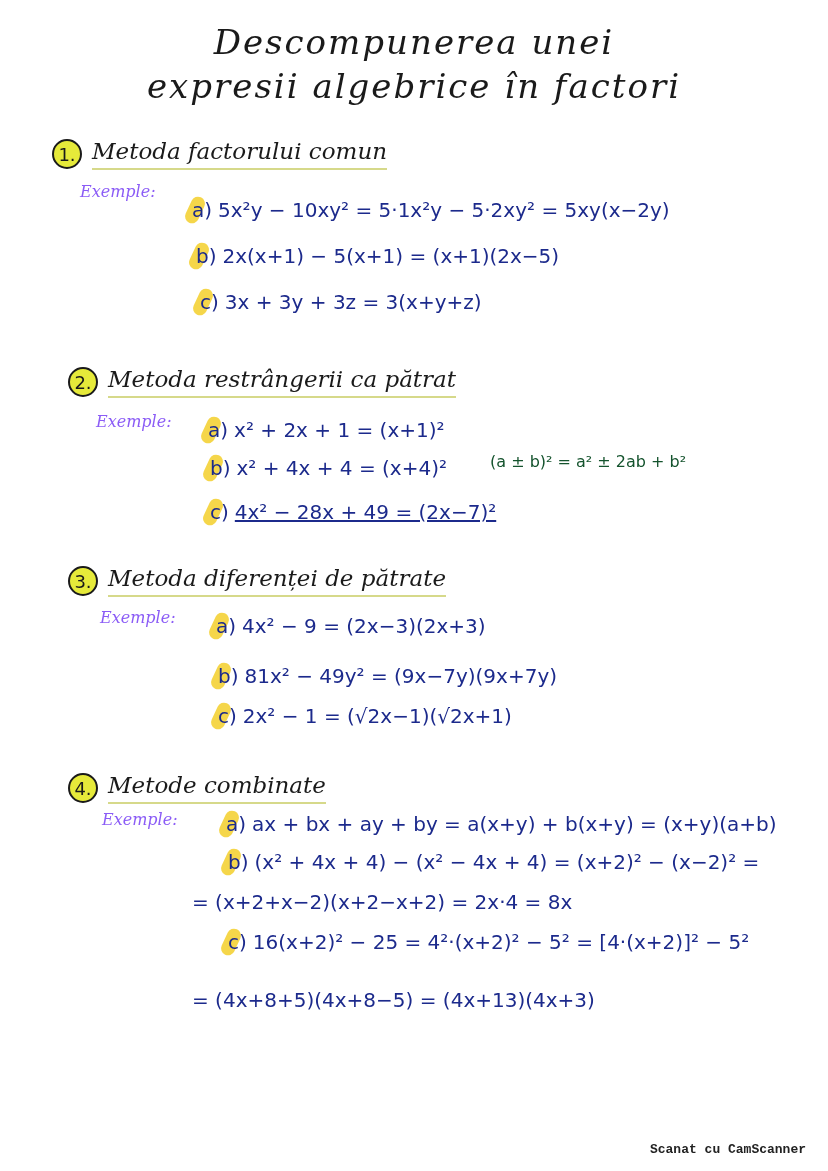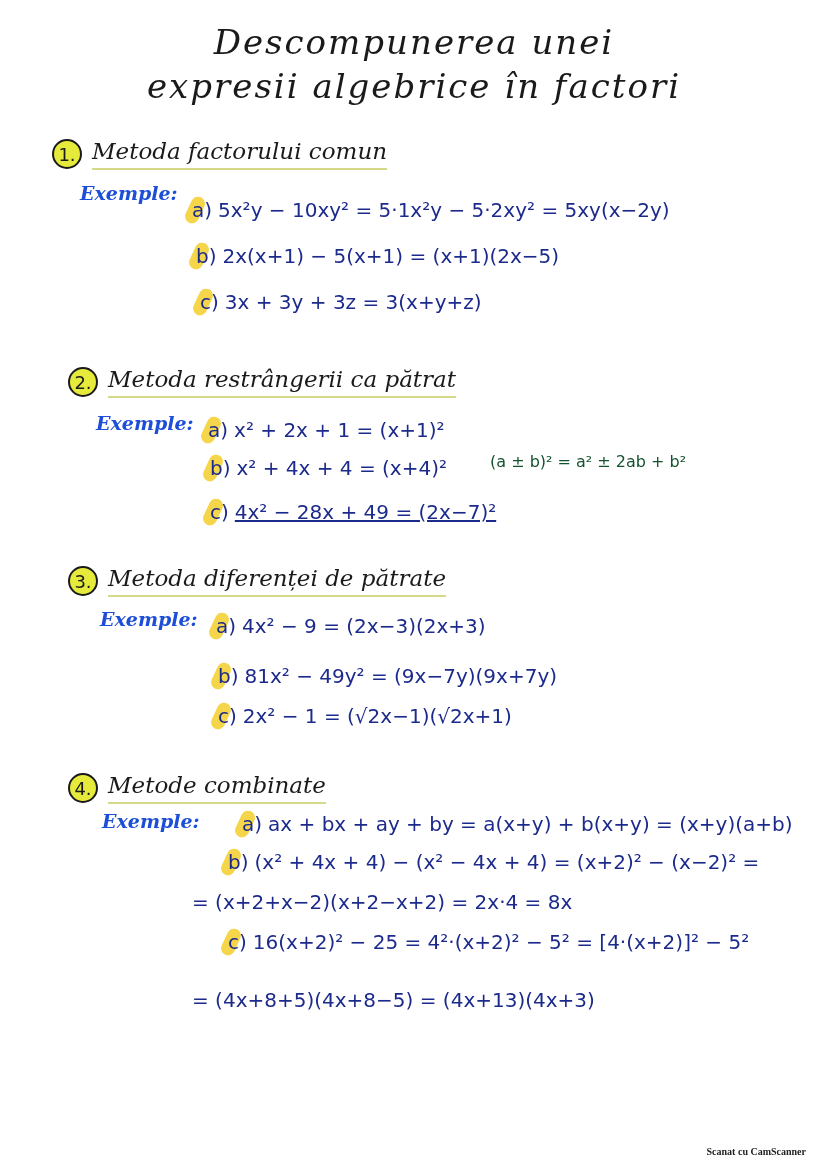--- a/index.html
+++ b/index.html
@@ -18,39 +18,39 @@
       width: 30px; height: 30px; border-radius: 50%; background: #e6ea3a;
       border: 2px solid #1a1a1a; display: flex; align-items: center; justify-content: center;
       font-size: 18px; color: #1a1a1a; margin-right: 10px; box-sizing: border-box;
     }
     .section-title {
       font-family: "DejaVu Serif", serif; font-style: italic; font-size: 23px; color: #1a1a1a;
       border-bottom: 2px solid #d6d98a; padding-bottom: 4px;
     }
     .ex-label {
       position: absolute; font-family: "DejaVu Serif", serif; font-style: italic;
-      font-size: 19px; color: #1d4ed8; font-weight: bold;
+      font-size: 16px; color: #8b5cf6;
     }
     .eq {
       position: absolute; font-family: "DejaVu Sans", sans-serif; font-size: 20px;
       color: #1c2a8c; white-space: nowrap;
     }
     .letter {
       display: inline-block; position: relative; margin-right: 6px; color: #1c2a8c;
     }
     .letter::before {
       content: ""; position: absolute; left: -4px; top: -2px; width: 14px; height: 28px;
       background: #f3cf2a; border-radius: 7px; transform: rotate(25deg); z-index: -1; opacity: .85;
     }
     .note {
       position: absolute; font-size: 16px; color: #14532d; white-space: nowrap;
     }
     .footer {
-      position: absolute; right: 22px; bottom: 14px; font-size: 10px; font-weight: bold; color: #222;
-      font-family: Liberation Serif, serif;
+      position: absolute; right: 22px; bottom: 14px; font-size: 13px; font-weight: bold; color: #222;
+      font-family: Liberation Mono, monospace;
     }
   </style>
 </head>
 <body>
 
 <div class="page">
   <div class="title-line" style="top:66px;">expresii algebrice în factori</div>
   <div class="title-line" style="top:22px;">Descompunerea unei</div>
 
   <div class="section-head" style="left:52px; top:138px;">
@@ -79,20 +79,20 @@
   <div class="ex-label" style="left:100px; top:608px;">Exemple:</div>
   <div class="eq" style="left:216px; top:614px;"><span class="letter">a)</span><span>4x² − 9 = (2x−3)(2x+3)</span></div>
   <div class="eq" style="left:218px; top:664px;"><span class="letter">b)</span><span>81x² − 49y² = (9x−7y)(9x+7y)</span></div>
   <div class="eq" style="left:218px; top:704px;text-align:center;"><span class="letter">c)</span><span>2x² − 1 = (√2x−1)(√2x+1)</span></div>
 
   <div class="section-head" style="left:68px; top:772px;">
     <div class="num-badge">4.</div>
     <div class="section-title">Metode combinate</div>
   </div>
   <div class="ex-label" style="left:102px; top:810px;">Exemple:</div>
-  <div class="eq" style="left:226px; top:812px;margin-left:16px;"><span class="letter">a)</span><span>ax + bx + ay + by = a(x+y) + b(x+y) = (x+y)(a+b)</span></div>
+  <div class="eq" style="left:226px; top:812px;"><span class="letter">a)</span><span>ax + bx + ay + by = a(x+y) + b(x+y) = (x+y)(a+b)</span></div>
   <div class="eq" style="left:228px; top:850px;"><span class="letter">b)</span><span>(x² + 4x + 4) − (x² − 4x + 4) = (x+2)² − (x−2)² =</span></div>
   <div class="eq" style="left:192px; top:890px;">= (x+2+x−2)(x+2−x+2) = 2x·4 = 8x</div>
   <div class="eq" style="left:228px; top:930px;"><span class="letter">c)</span><span>16(x+2)² − 25 = 4²·(x+2)² − 5² = [4·(x+2)]² − 5²</span></div>
   <div class="eq" style="left:192px; top:988px;">= (4x+8+5)(4x+8−5) = (4x+13)(4x+3)</div>
 
   <div class="footer">Scanat cu CamScanner</div>
 </div>
 
 </body></html>

